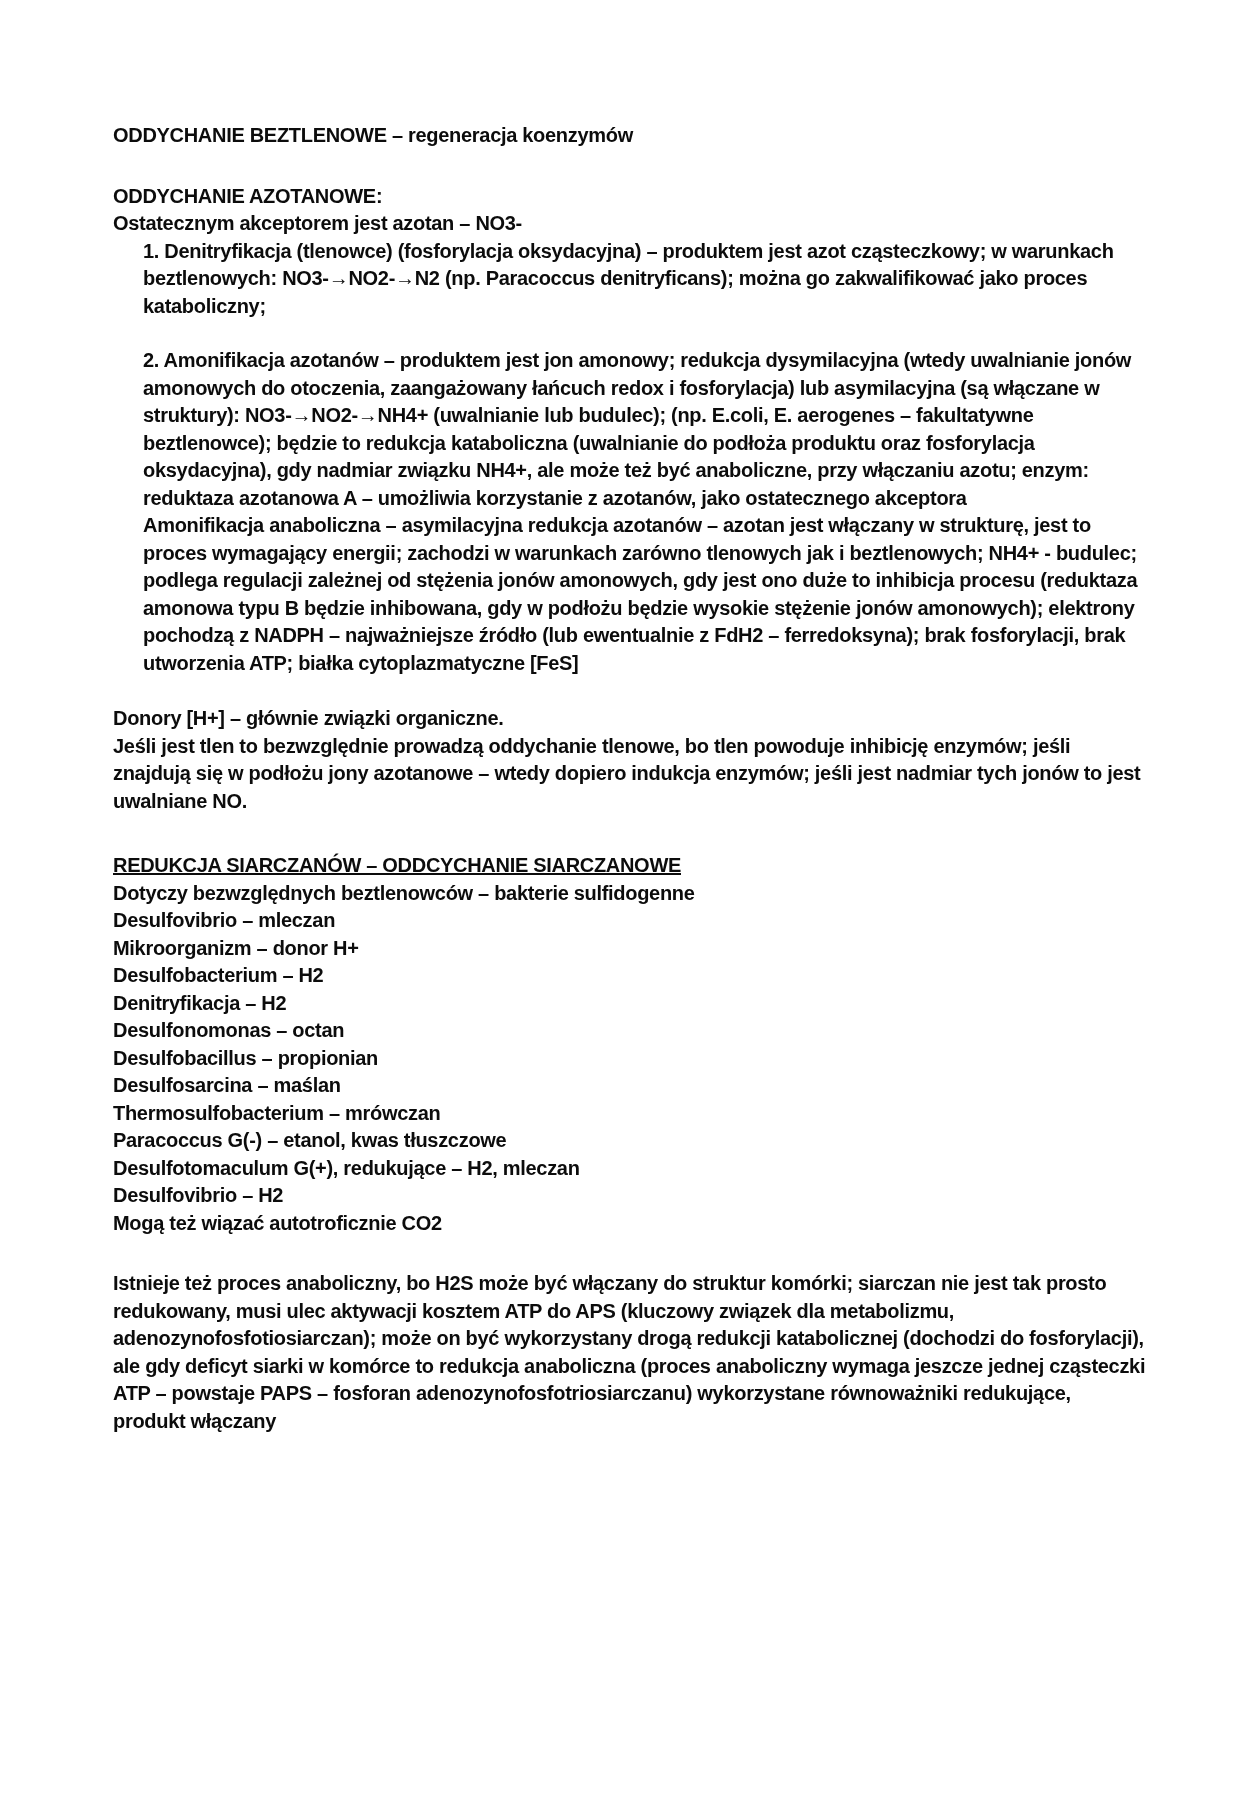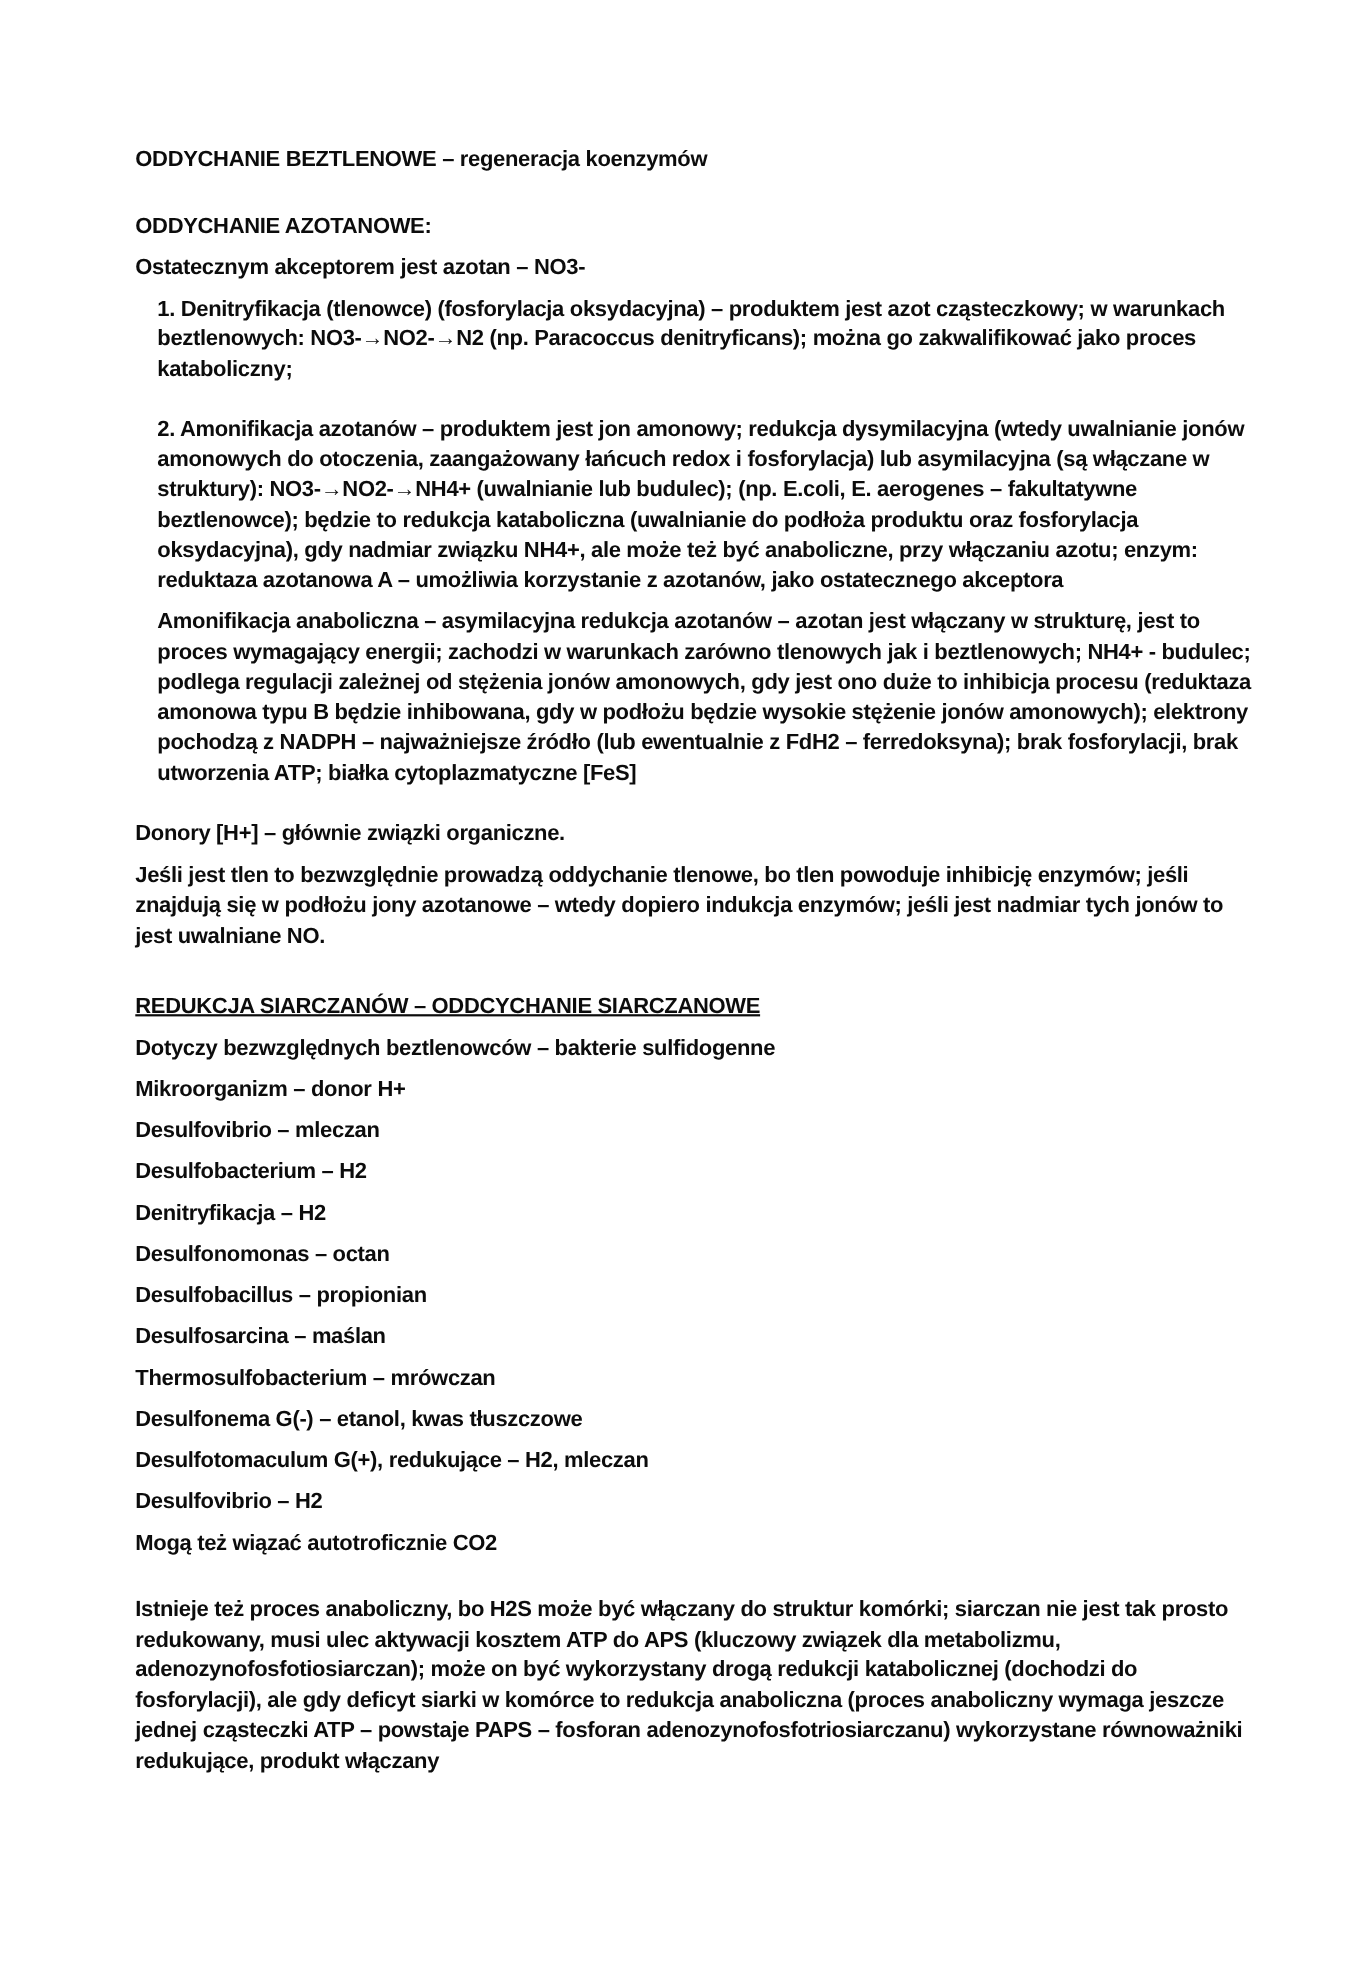--- a/index.html
+++ b/index.html
@@ -16,21 +16,21 @@
     color: #0c0c0c;
     font-family: "Liberation Sans", sans-serif;
     font-weight: bold;
     font-size: 20px;
     line-height: 27.5px;
     letter-spacing: -0.3px;
     padding: 122px 92px 60px 113px;
     overflow: hidden;
   }
   .p {
-    margin: 10px;
+    margin: 0;
     white-space: pre-wrap;
   }
   .ind { margin-left: 30px; }
   .g27 { margin-top: 27px; }
   .g28 { margin-top: 28px; }
   .g33 { margin-top: 33px; }
   .g37 { margin-top: 37px; text-decoration: underline; }
   .g39 { margin-top: 39px; }
 </style>
 </head>
@@ -51,30 +51,30 @@
   <p class="p ind">Amonifikacja anaboliczna – asymilacyjna redukcja azotanów – azotan jest włączany w strukturę, jest to proces wymagający energii; zachodzi w warunkach zarówno tlenowych jak i beztlenowych; NH4+ - budulec; podlega regulacji zależnej od stężenia jonów amonowych, gdy jest ono duże to inhibicja procesu (reduktaza amonowa typu B będzie inhibowana, gdy w podłożu będzie wysokie stężenie jonów amonowych); elektrony pochodzą z NADPH – najważniejsze źródło (lub ewentualnie z FdH2 – ferredoksyna); brak fosforylacji, brak utworzenia ATP; białka cytoplazmatyczne [FeS]</p>
 
   <p class="p g28">Donory [H+] – głównie związki organiczne.</p>
 
   <p class="p">Jeśli jest tlen to bezwzględnie prowadzą oddychanie tlenowe, bo tlen powoduje inhibicję enzymów; jeśli znajdują się w podłożu jony azotanowe – wtedy dopiero indukcja enzymów; jeśli jest nadmiar tych jonów to jest uwalniane NO.</p>
 
   <p class="p g37">REDUKCJA SIARCZANÓW – ODDCYCHANIE SIARCZANOWE</p>
 
   <p class="p">Dotyczy bezwzględnych beztlenowców – bakterie sulfidogenne</p>
 
+  <p class="p">Desulfovibrio – mleczan</p>
+
   <p class="p">Mikroorganizm – donor H+</p>
-
-  <p class="p">Desulfovibrio – mleczan</p>
   <p class="p">Desulfobacterium – H2</p>
   <p class="p">Denitryfikacja – H2</p>
   <p class="p">Desulfonomonas – octan</p>
   <p class="p">Desulfobacillus – propionian</p>
   <p class="p">Desulfosarcina – maślan</p>
   <p class="p">Thermosulfobacterium – mrówczan</p>
-  <p class="p">Desulfonema G(-) – etanol, kwas tłuszczowe</p>
+  <p class="p">Paracoccus G(-) – etanol, kwas tłuszczowe</p>
   <p class="p">Desulfotomaculum G(+), redukujące – H2, mleczan</p>
   <p class="p">Desulfovibrio – H2</p>
 
 
   <p class="p">Mogą też wiązać autotroficznie CO2</p>
 
 
   <p class="p g33">Istnieje też proces anaboliczny, bo H2S może być włączany do struktur komórki; siarczan nie jest tak prosto redukowany, musi ulec aktywacji kosztem ATP do APS (kluczowy związek dla metabolizmu, adenozynofosfotiosiarczan); może on być wykorzystany drogą redukcji katabolicznej (dochodzi do fosforylacji), ale gdy deficyt siarki w komórce to redukcja anaboliczna (proces anaboliczny wymaga jeszcze jednej cząsteczki ATP – powstaje PAPS – fosforan adenozynofosfotriosiarczanu) wykorzystane równoważniki redukujące, produkt włączany</p>
 
 </div>

